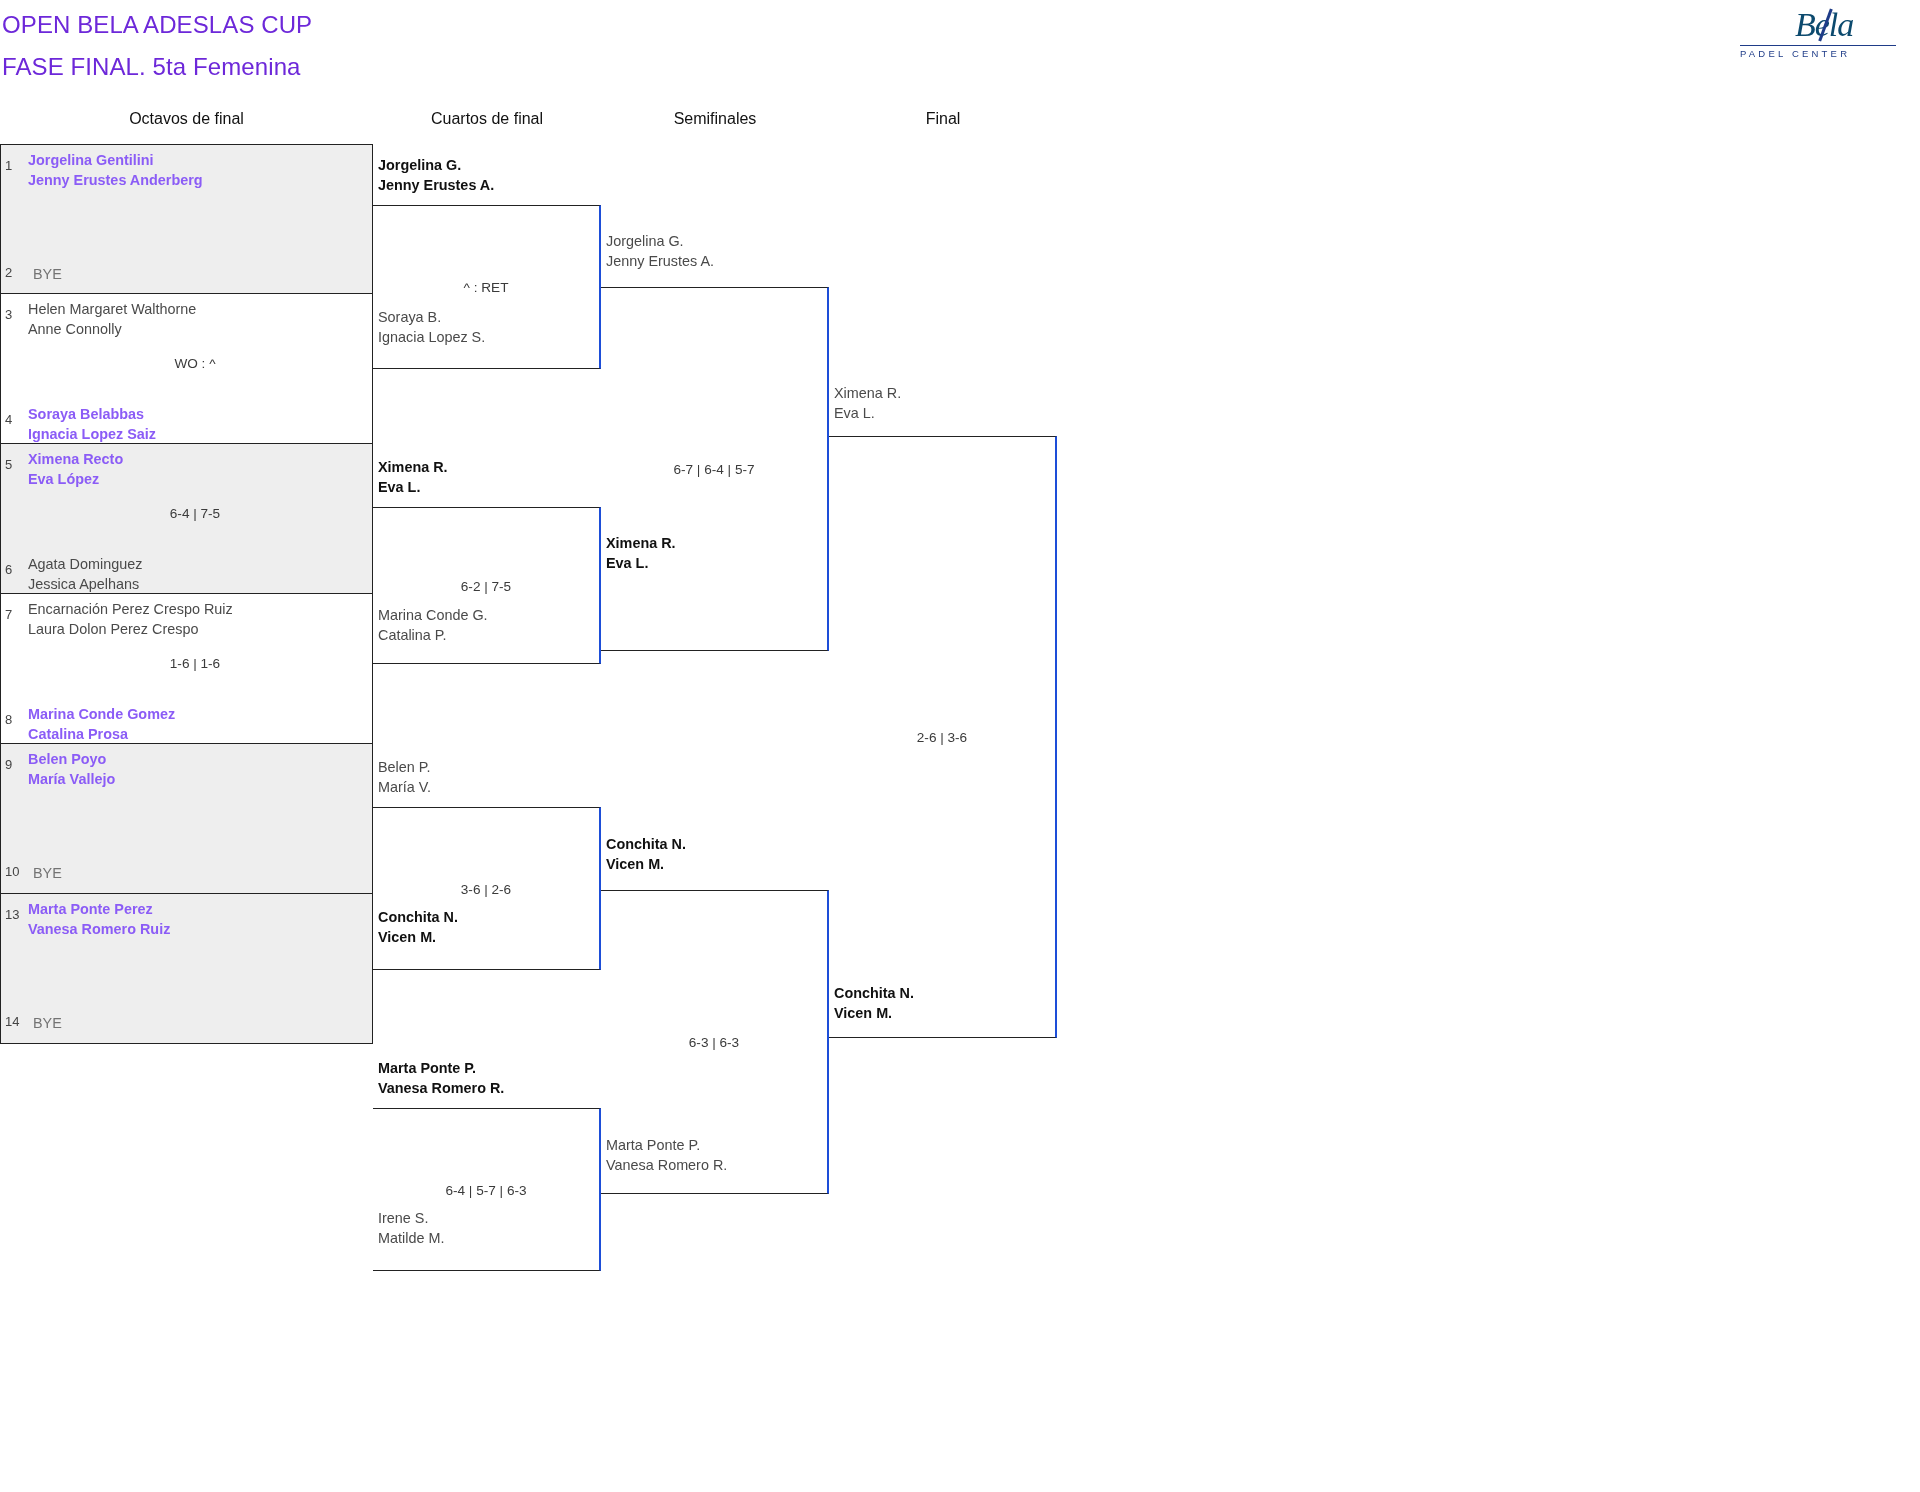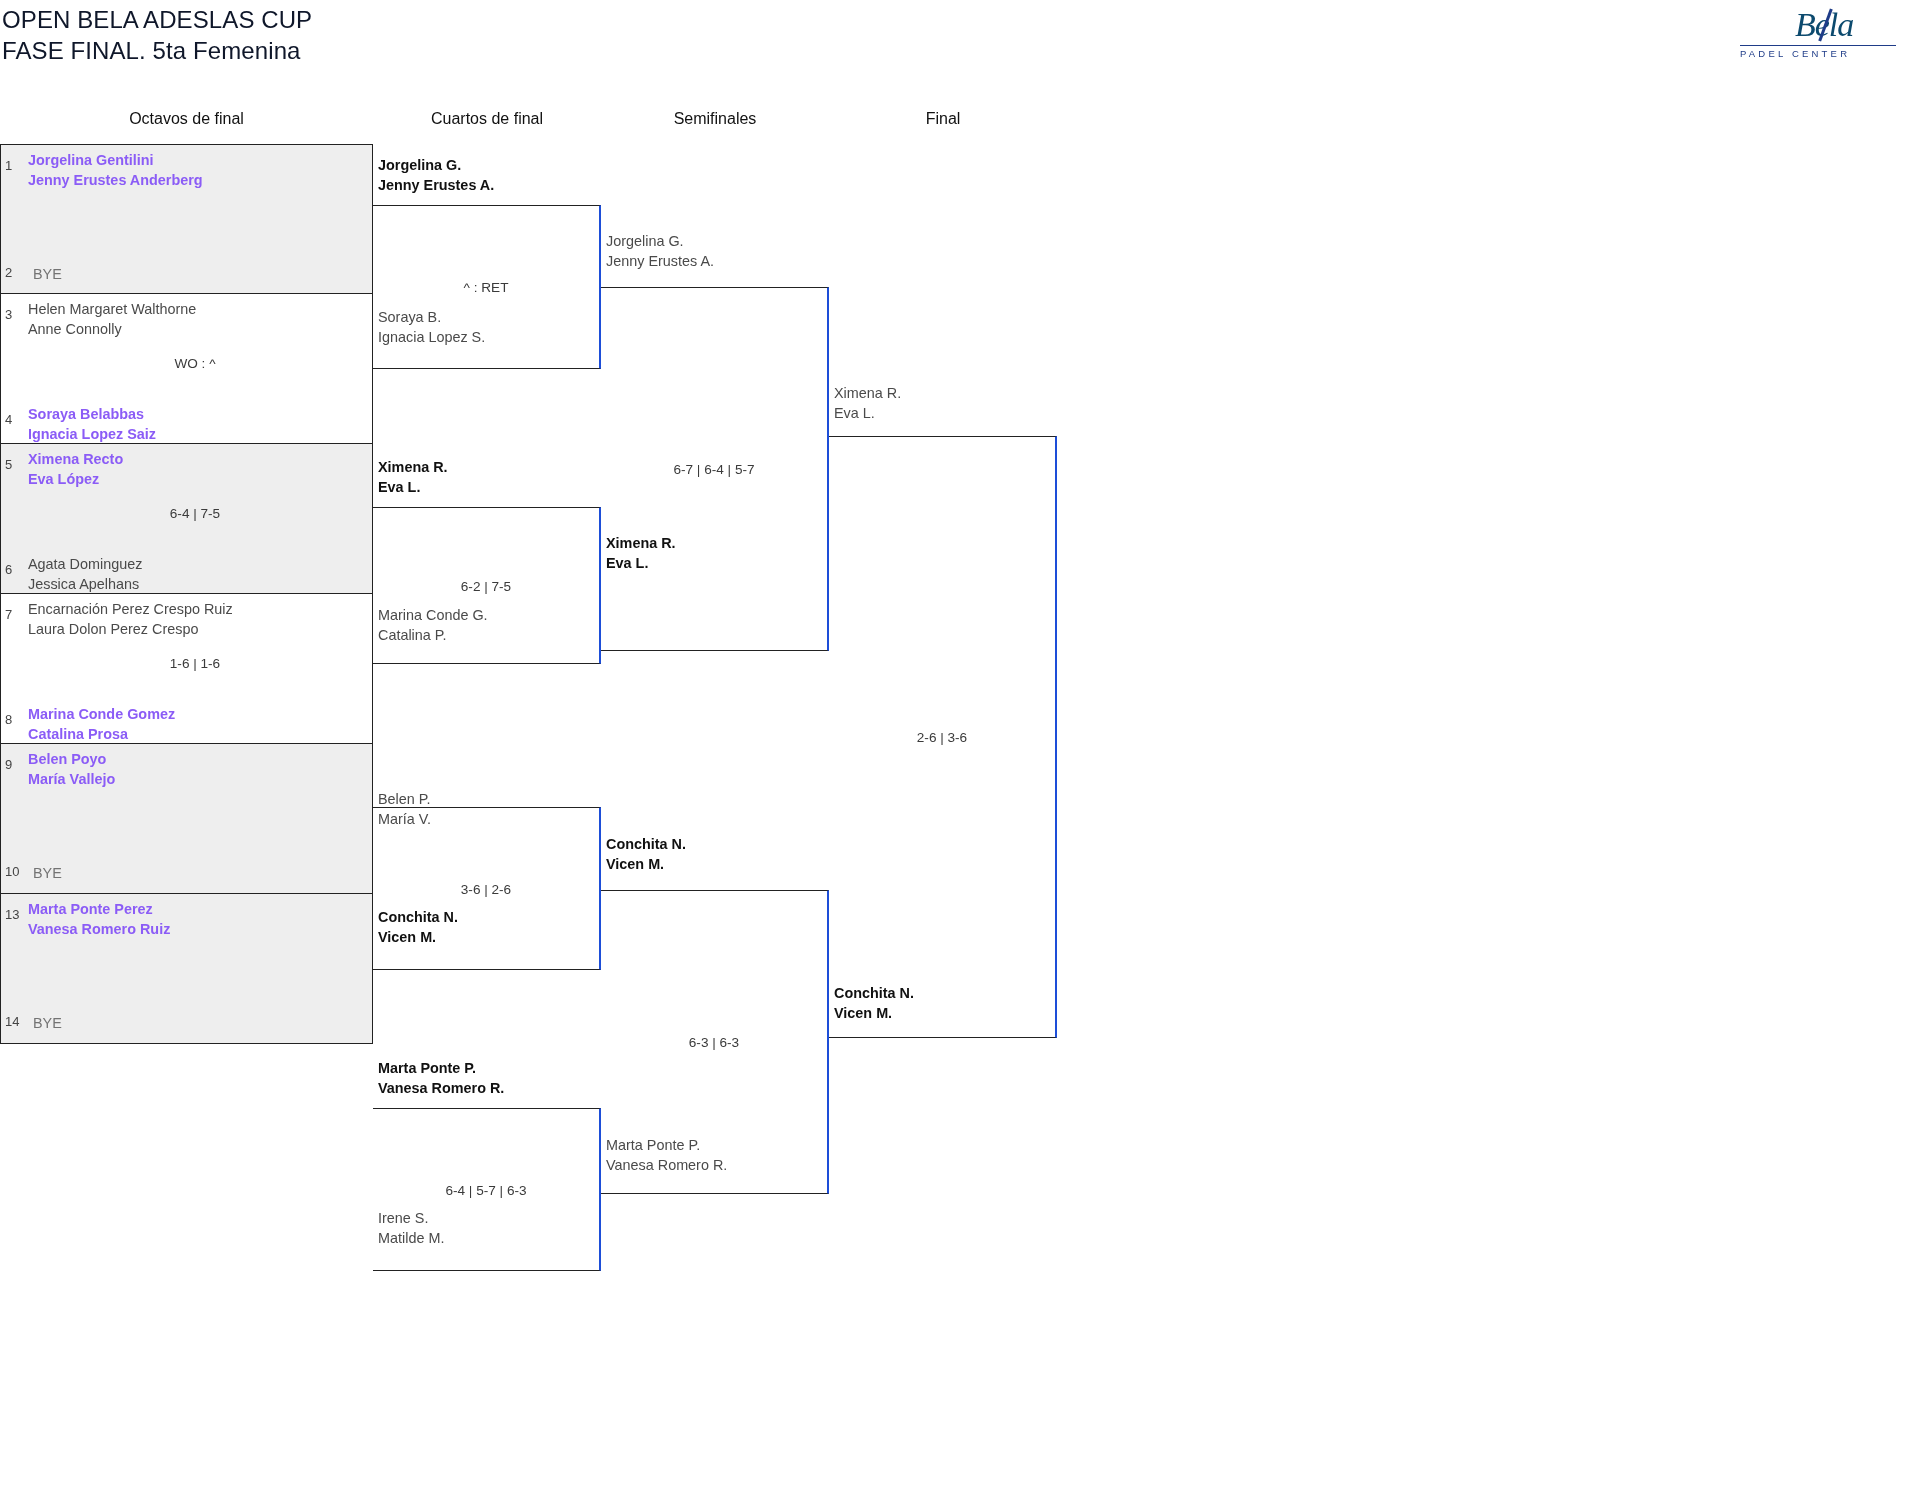--- a/index.html
+++ b/index.html
@@ -9,22 +9,22 @@
     background: #ffffff;
     font-family: "Liberation Sans", sans-serif;
     color: #1b1b1b;
     overflow: hidden;
   }
 
   
   #header { position: absolute; left: 0; top: 0; width: 1920px; height: 100px; }
   #title {
     position: absolute; left: 2px; top: 4px;
-    font-size: 24px; line-height: 31px; font-weight: 400;
-    letter-spacing: .1px; color: #0f172a;
+    font-size: 24px; line-height: 42px; font-weight: 400;
+    letter-spacing: .1px; color: #6d28d9;
     white-space: pre;
   }
   #logo { position: absolute; right: 18px; top: 6px; width: 172px; height: 60px; }
   #logo .mark { position: absolute; left: 20px; top: 0; color: #0c4a6e; font-size: 34px;
                 font-style: italic; font-family: "Liberation Serif", serif; letter-spacing: -1px; margin-left: 45px; }
   #logo .slash { position: absolute; left: 94px; top: 2px; width: 3px; height: 34px;
                  background: #1f3c88; transform: rotate(20deg); }
   #logo .sub { position: absolute; left: 10px; top: 42px; width: 160px; text-align: left;
                color: #1f3c88; font-size: 9.5px; letter-spacing: 3.2px; }
   #logo .rule { position: absolute; left: 10px; top: 39px; width: 156px; height: 1px; background:#1f3c88; }
@@ -197,21 +197,21 @@
 Ignacia Lopez S.</div>
 
 <div class="nm win" style="left:378px; top:458px;">Ximena R.
 Eva L.</div>
 <div class="conn" style="left:373px; top:507px; width:228px; height:157px;">
   <span class="scorelbl">6-2 | 7-5</span>
 </div>
 <div class="nm lose" style="left:378px; top:606px;">Marina Conde G.
 Catalina P.</div>
 
-<div class="nm lose" style="left:378px; top:758px;margin-top:32px;">Belen P.
+<div class="nm lose" style="left:378px; top:758px;">Belen P.
 María V.</div>
 <div class="conn" style="left:373px; top:807px; width:228px; height:163px;">
   <span class="scorelbl">3-6 | 2-6</span>
 </div>
 <div class="nm win" style="left:378px; top:908px;">Conchita N.
 Vicen M.</div>
 
 <div class="nm win" style="left:378px; top:1059px;">Marta Ponte P.
 Vanesa Romero R.</div>
 <div class="conn" style="left:373px; top:1108px; width:228px; height:163px;">

